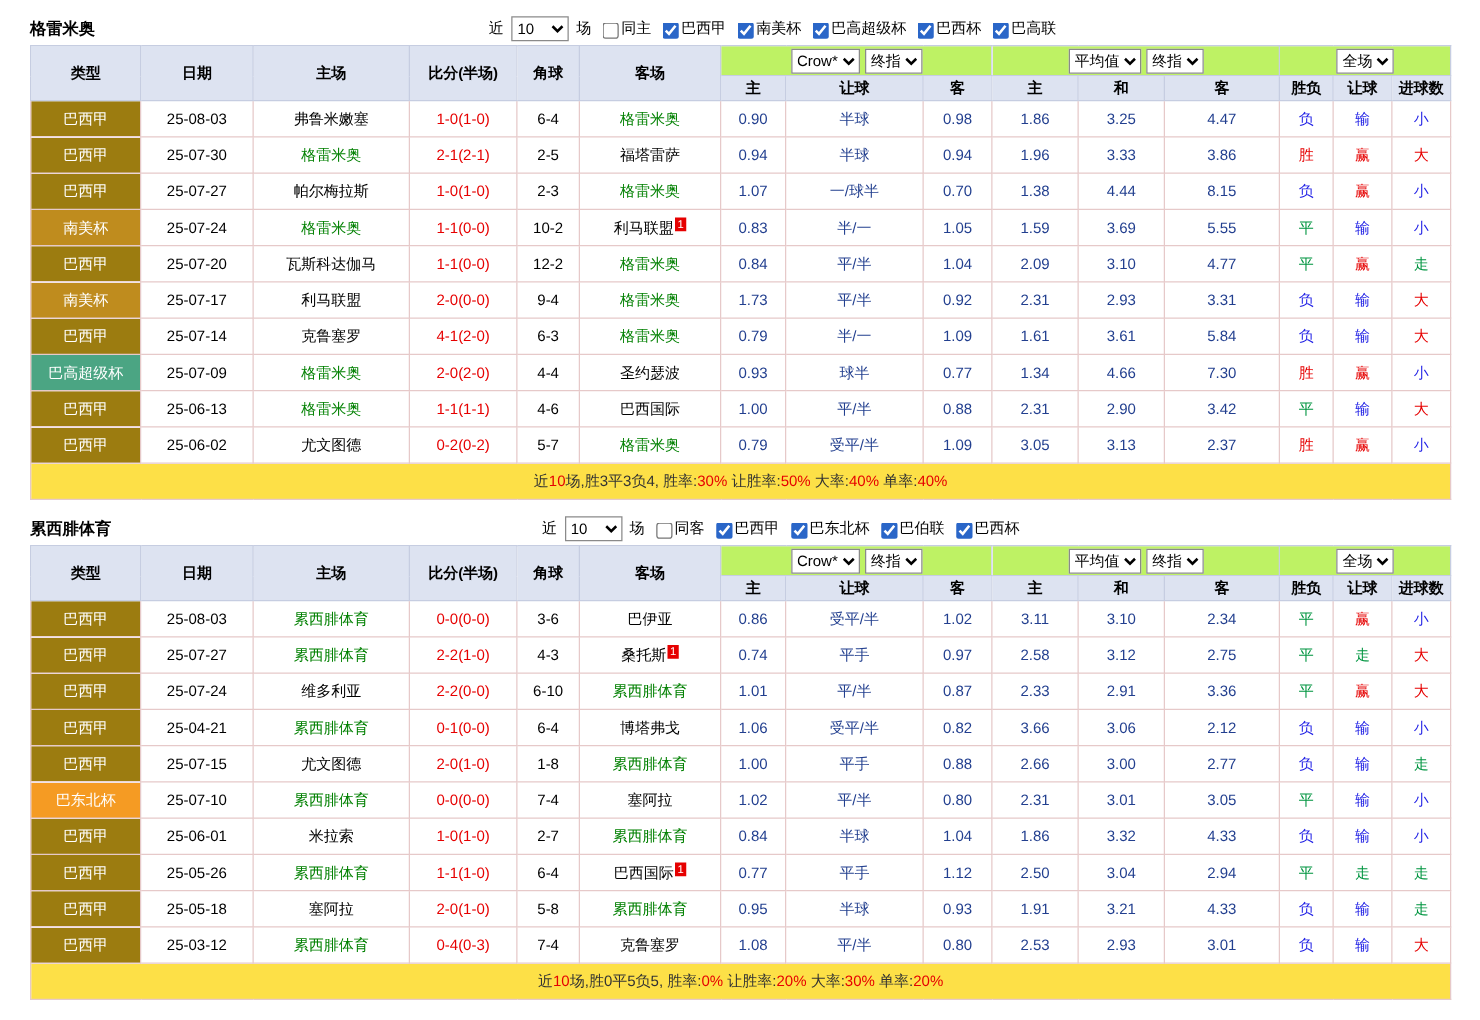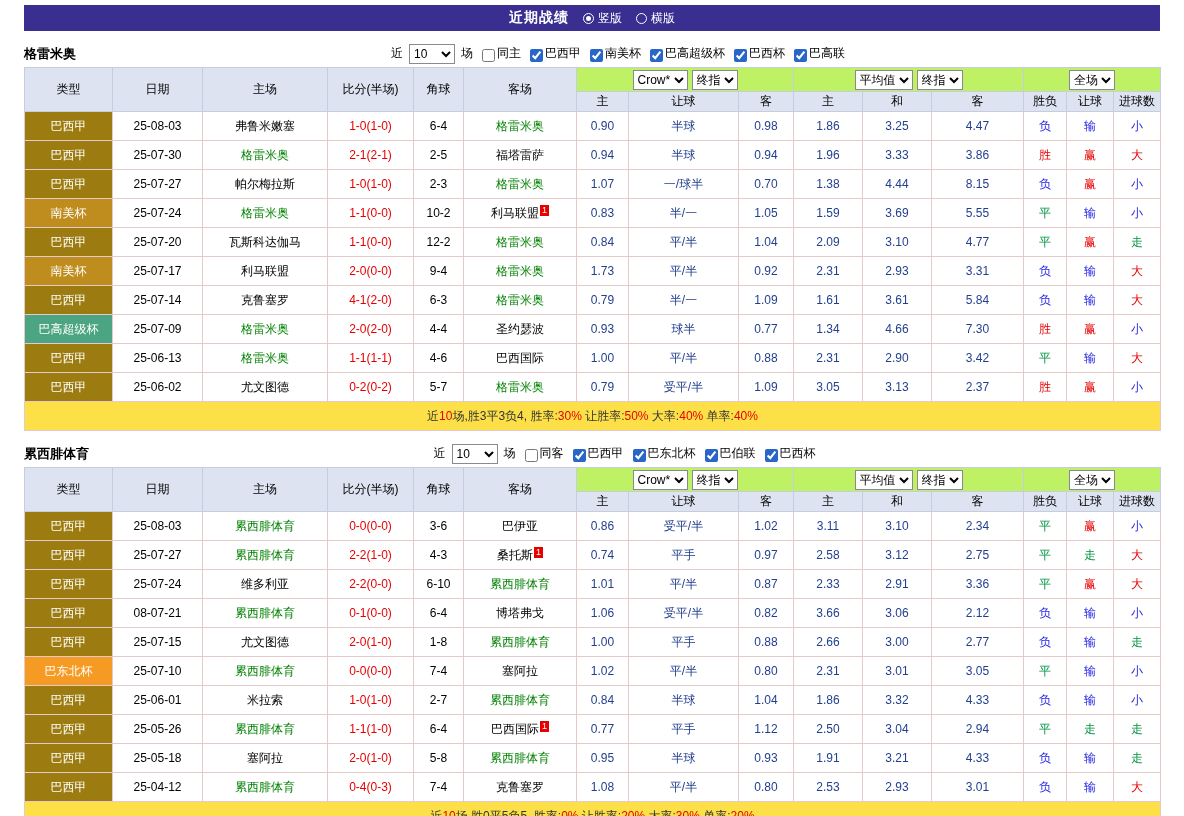--- a/index.html
+++ b/index.html
@@ -15,53 +15,40 @@
   .section{margin-top:9px}
   .sec-head{display:flex;align-items:center;height:27px}
   .team{font-weight:bold;font-size:13px}
   .filters{flex:1;display:flex;align-items:center;justify-content:center;gap:3px}
   .chk{display:inline-flex;align-items:flex-end;cursor:pointer}
   .chk input{width:13px;height:13px;margin:0 2px 0 6px;accent-color:var(--checkbox-accent,#2a66c8)}
   .sel{font-size:12px;height:20px;border:1px solid #8a8a8a;background:#fff;margin:0 2px}
   .sel-n{width:46px;margin:0 3px}
   table.grid{border-collapse:collapse;width:1136px;table-layout:fixed;border:1px solid #9a9aa6}
   .grid th,.grid td{text-align:center;padding:0 2px;overflow:hidden;white-space:nowrap}
-  .grid th{border:1px solid var(--head-border,#c6cde1);background:var(--header-bg,#dde3f1);font-weight:normal}
+  .grid th{border:1px solid var(--head-border,#c6cde1);background:var(--header-bg,#dde3f1);font-weight:bold}
   .grid th.h-dd{background:#bef264;height:24px;font-weight:normal}
   .grid th.h-left{height:44px}
   .grid th.h-sub{height:20px}
   .grid td{border:1px solid var(--cell-border,#e6c9c9);height:29px}
   .t-type{color:#fff}
   .t-score{color:var(--score-red,#e60000)}
   .t-team .nm{cursor:pointer}
   .t-team.focus .nm{color:var(--focus-team-green,#008000)}
   .t-odds{color:var(--odds-blue,#223f8f)}
   .c-red{color:var(--result-red,#e60000)}
   .c-green{color:var(--result-green,#009540)}
   .c-blue{color:var(--result-blue,#2323e6)}
   .badge{background:var(--badge-red,#e60000);color:#fff;font-size:9px;line-height:11px;padding:0 2px;display:inline-block;vertical-align:top;margin-left:1px}
   .t-sum{height:26px;color:#333;border-top:1px solid var(--cell-border,#e6c9c9);background:#fde047}
 </style>
 </head>
 <body>
 
 <div class="page">
-  <div class="topbar">
-    <span class="tb-title">近期战绩</span>
-    <span id="layout-radios" class="tb-radios">
-        <span class="tb-radio">
-          <span class="radio checked"></span>
-          <span>竖版</span>
-        </span>
-        <span class="tb-radio">
-          <span class="radio"></span>
-          <span>横版</span>
-        </span>
-      </span>
-  </div>
   <div id="sections">
       <div class="section">
         <div class="sec-head">
           <span class="team">格雷米奥</span>
           <div class="filters">
             <span>近</span>
             <select class="sel sel-n"><option>10</option></select>
             <span>场</span>
             <label class="chk">
               <input type="checkbox" style="">
@@ -428,21 +415,21 @@
               <td class="t-odds">0.87</td>
               <td class="t-odds">2.33</td>
               <td class="t-odds">2.91</td>
               <td class="t-odds">3.36</td>
               <td class="t-res c-green">平</td>
               <td class="t-res c-red">赢</td>
               <td class="t-res c-red">大</td>
             </tr>
             <tr>
               <td class="t-type" style="background:#9c7c10">巴西甲</td>
-              <td class="t-date">08-07-21</td>
+              <td class="t-date">25-04-21</td>
               <td class="t-team focus"><span class="nm">累西腓体育</span></td>
               <td class="t-score">0-1(0-0)</td>
               <td class="t-corner">6-4</td>
               <td class="t-team"><span class="nm">博塔弗戈</span></td>
               <td class="t-odds">1.06</td>
               <td class="t-odds">受平/半</td>
               <td class="t-odds">0.82</td>
               <td class="t-odds">3.66</td>
               <td class="t-odds">3.06</td>
               <td class="t-odds">2.12</td>
@@ -530,21 +517,21 @@
               <td class="t-odds">0.93</td>
               <td class="t-odds">1.91</td>
               <td class="t-odds">3.21</td>
               <td class="t-odds">4.33</td>
               <td class="t-res c-blue">负</td>
               <td class="t-res c-blue">输</td>
               <td class="t-res c-green">走</td>
             </tr>
             <tr>
               <td class="t-type" style="background:#9c7c10">巴西甲</td>
-              <td class="t-date">25-04-12</td>
+              <td class="t-date">25-03-12</td>
               <td class="t-team focus"><span class="nm">累西腓体育</span></td>
               <td class="t-score">0-4(0-3)</td>
               <td class="t-corner">7-4</td>
               <td class="t-team"><span class="nm">克鲁塞罗</span></td>
               <td class="t-odds">1.08</td>
               <td class="t-odds">平/半</td>
               <td class="t-odds">0.80</td>
               <td class="t-odds">2.53</td>
               <td class="t-odds">2.93</td>
               <td class="t-odds">3.01</td>

